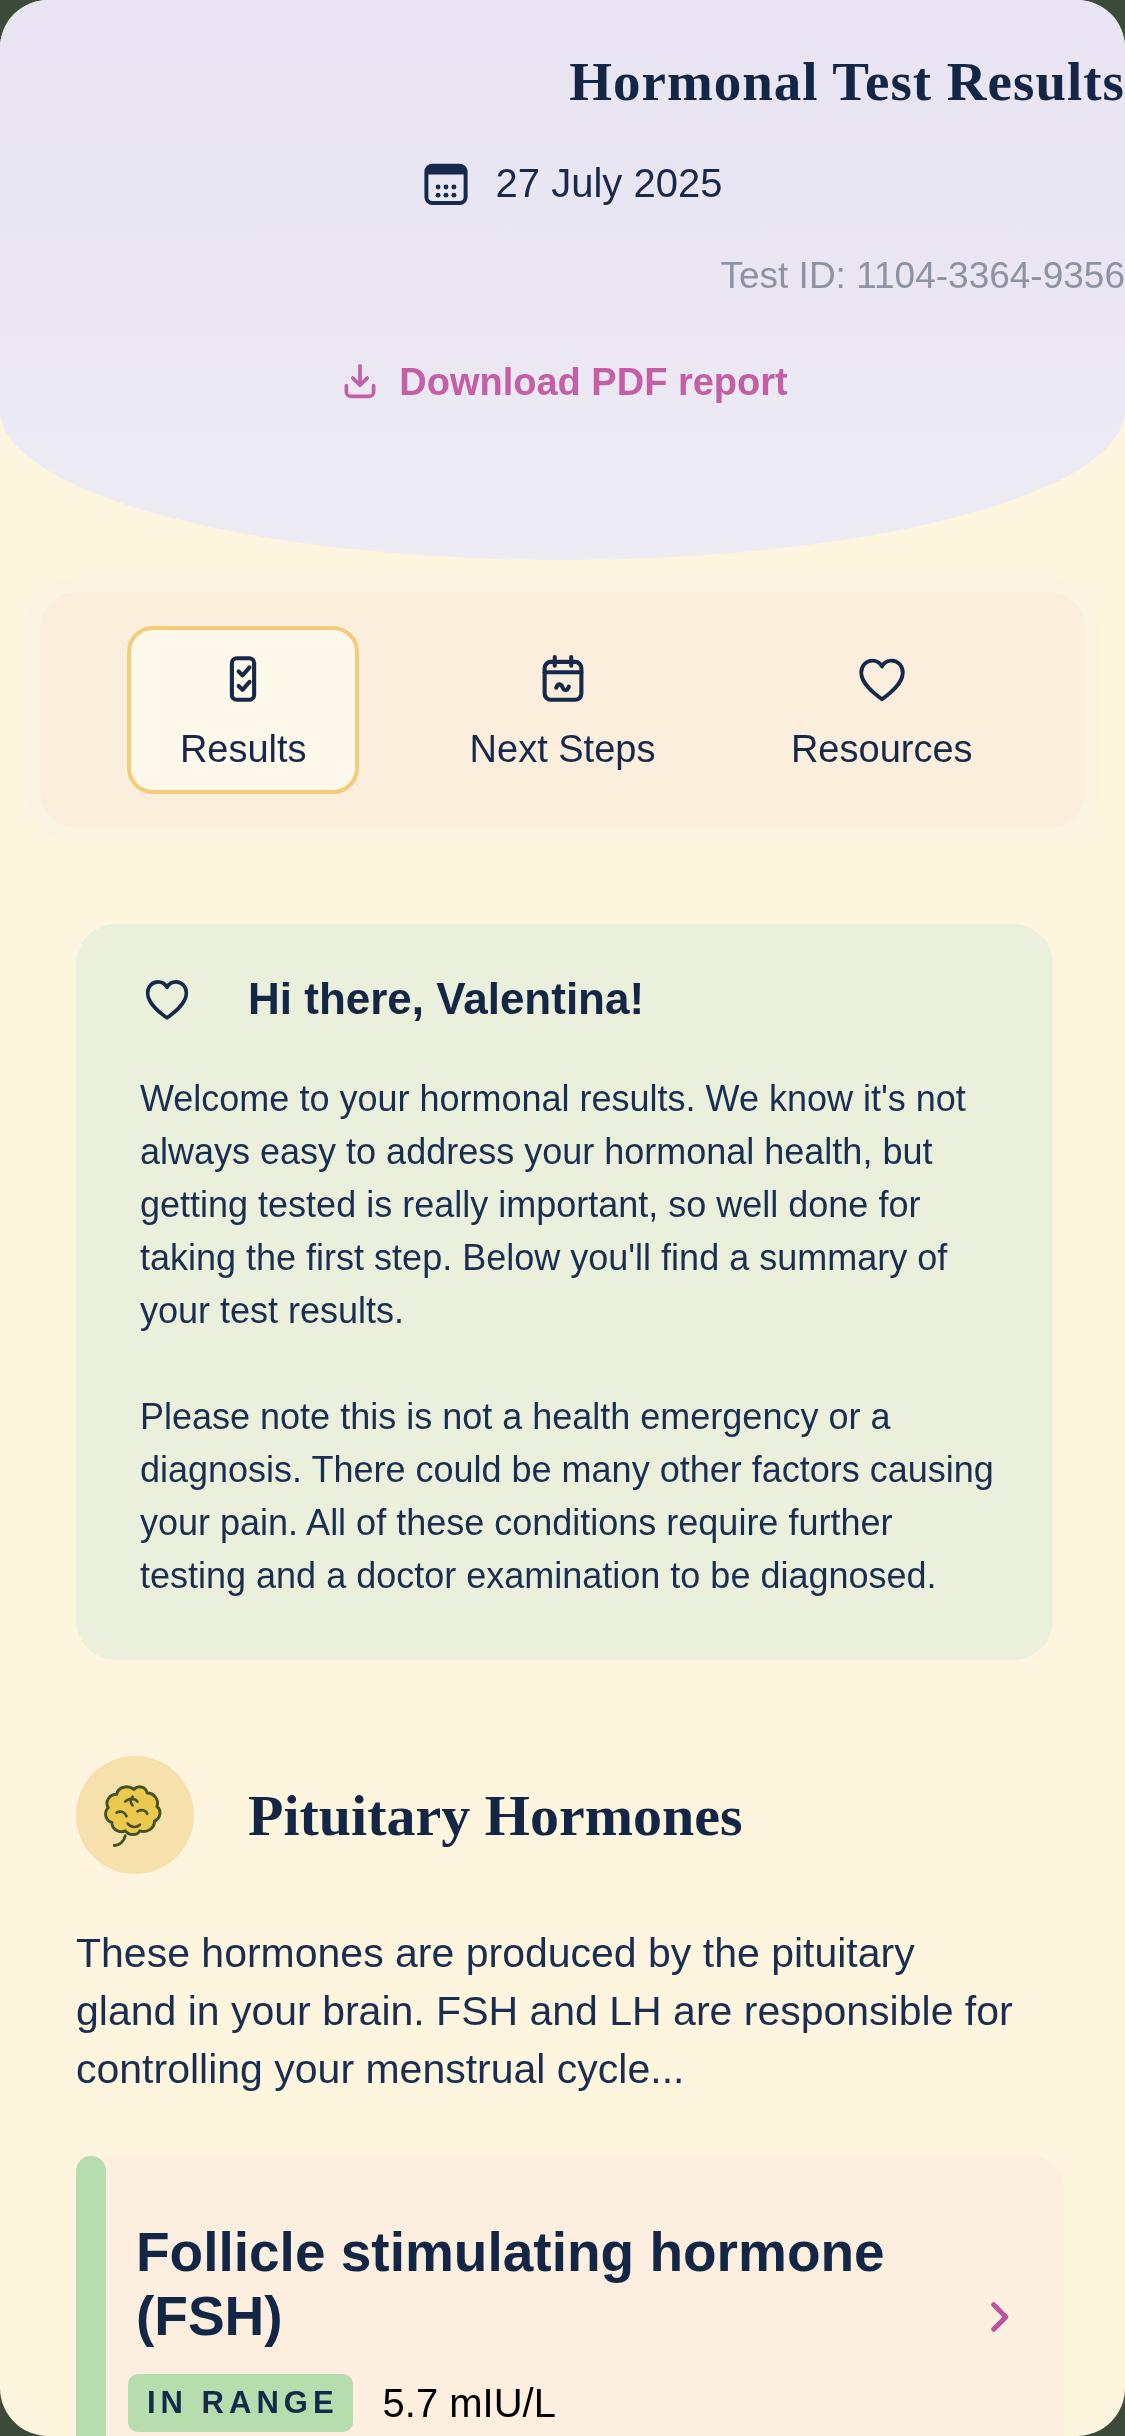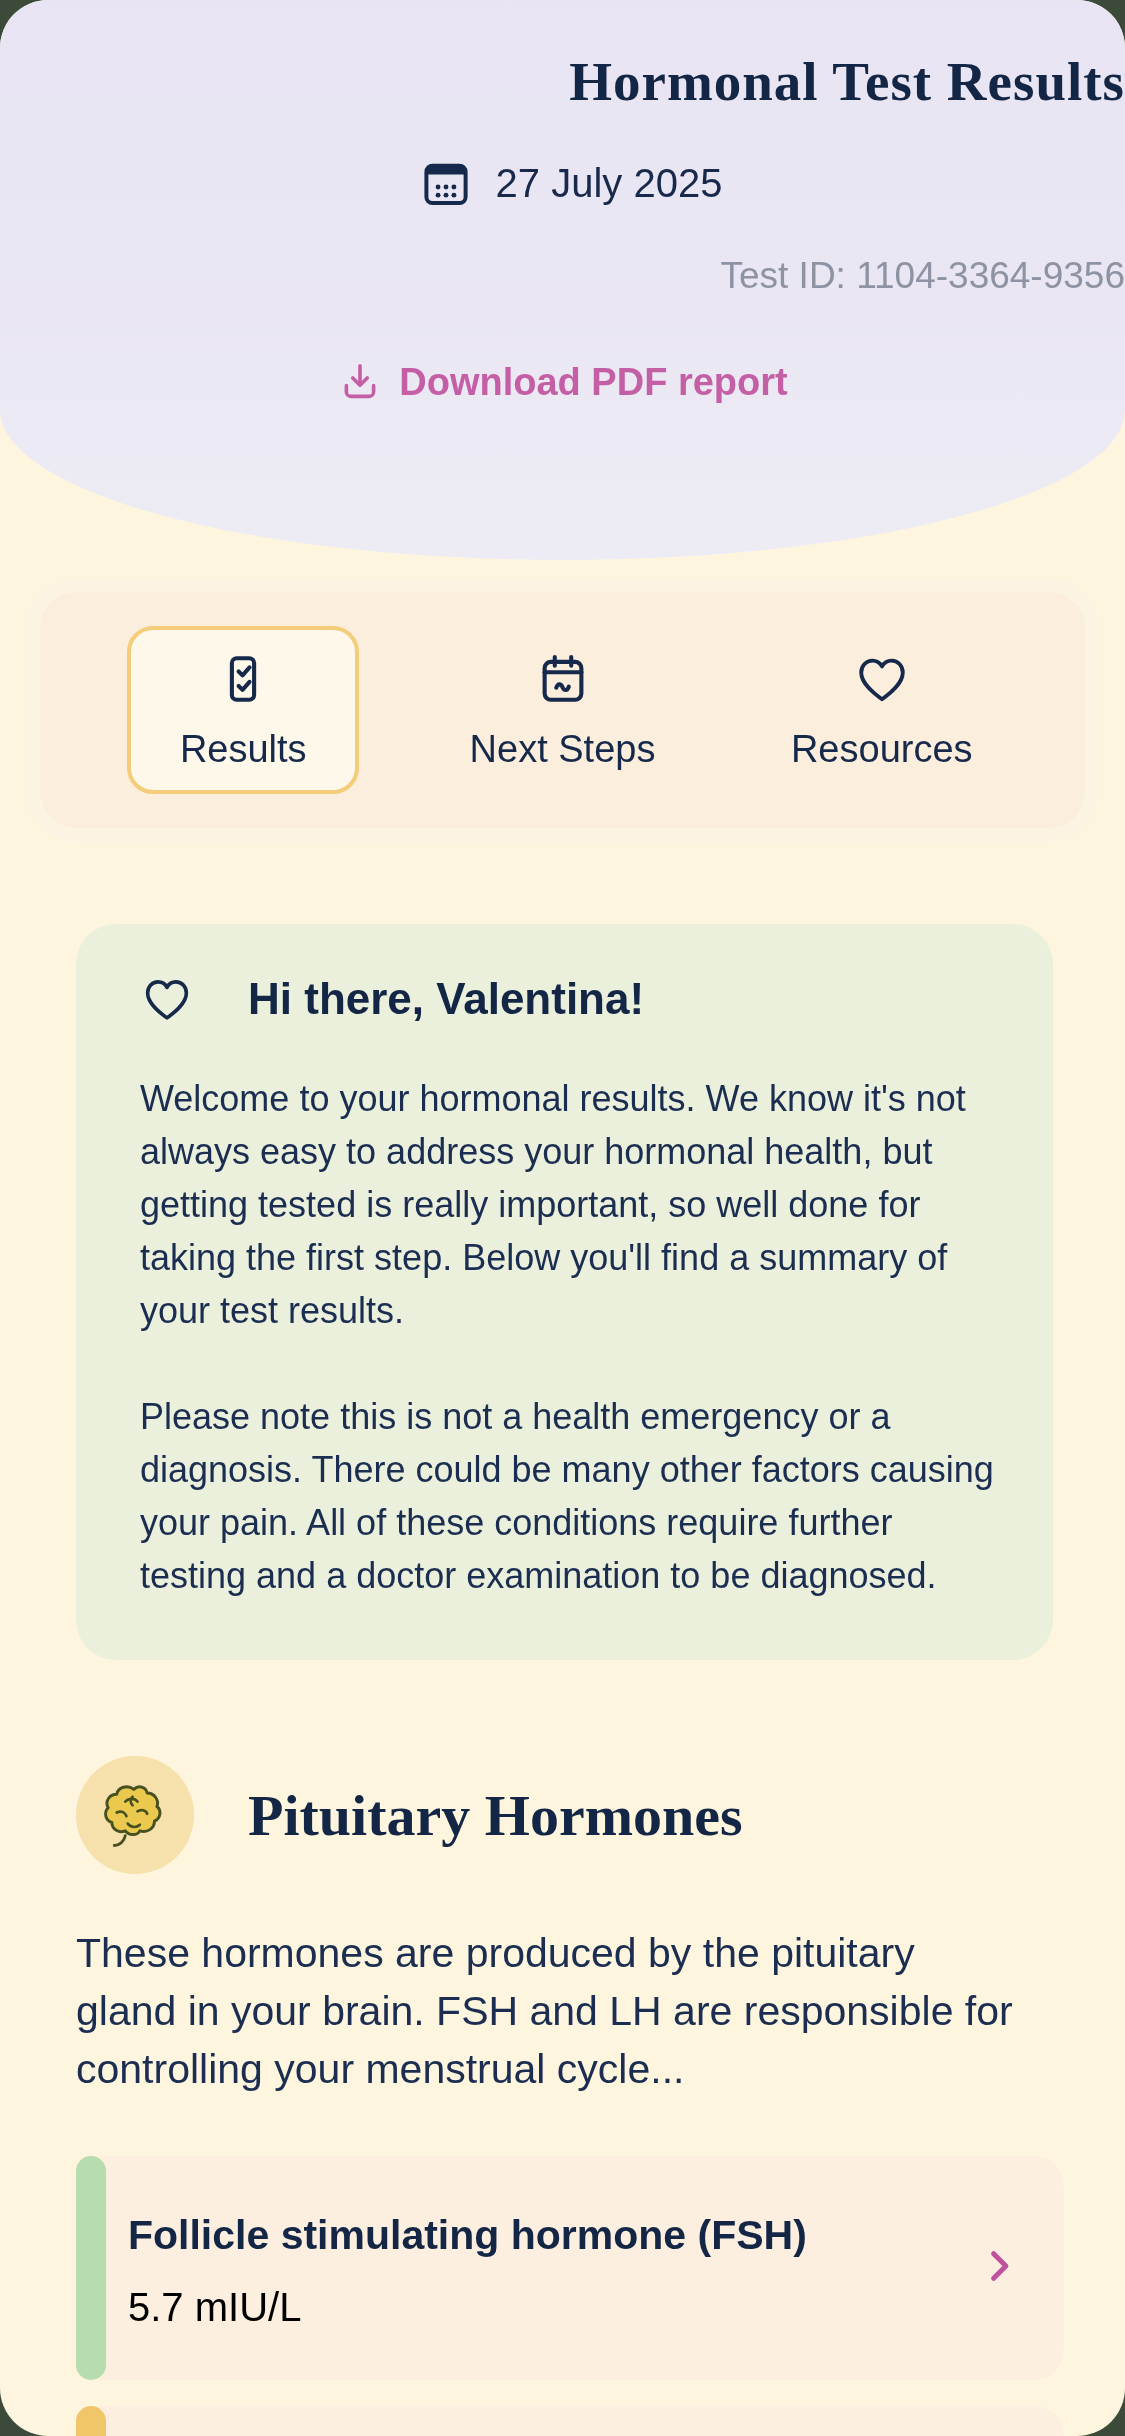--- a/index.html
+++ b/index.html
@@ -57,21 +57,21 @@
   .section-desc { margin:50px 76px 0; width:940px; font-size:41px; line-height:58px; color:#1b2d50; }
   
   .result-card {
     position:relative; width:988px; min-height:218px; box-sizing:border-box; margin:58px 0 0 76px;
     background:#fcefdf; border-radius:30px; display:flex; cursor:pointer;
   }
   .accent { flex:none; width:30px; border-radius:30px; }
   .accent.green { background:#b7dcae; }
   .accent.yellow { background:#f1c66b; }
   .rc-body { padding:56px 40px 50px 22px; }
-  .rc-body h3 { margin:0; font-size:41px; font-weight:700; color:#142645; }
+  .rc-body h3 { margin:8px; font-size:55px; font-weight:700; color:#142645; }
   .rc-row { margin-top:26px; display:flex; align-items:center; gap:30px; }
   .badge { background:#b7dcae; color:#15294a; font-size:31px; font-weight:700;
     letter-spacing:5px; padding:11px 14px 11px 19px; border-radius:10px; }
   .value { font-size:40px; color:#000000; }
   .chev { position:absolute; right:42px; top:50%; transform:translateY(-50%); }
   .chev svg { width:46px; height:46px; }
   .result-card.partial { margin-top:26px; height:220px; }
   .icon { display:inline-flex; }
 </style>
 </head>
@@ -175,20 +175,21 @@
     <h2>Pituitary Hormones</h2>
   </section>
 
   <p class="section-desc">These hormones are produced by the pituitary gland in your brain. FSH and LH are responsible for controlling your menstrual cycle...</p>
 
   <div class="result-card">
     <span class="accent green"></span>
     <div class="rc-body">
       <h3>Follicle stimulating hormone (FSH)</h3>
       <div class="rc-row">
+        <span class="badge">IN RANGE</span>
         <span class="value">5.7 mIU/L</span>
       </div>
     </div>
     <span class="chev">
       <svg viewBox="0 0 24 24" fill="none" stroke="#bf529f" stroke-width="2.6" stroke-linecap="round" stroke-linejoin="round">
         <path d="M9.2 5.6 15.6 12l-6.4 6.4"></path>
       </svg>
     </span>
   </div>
 

